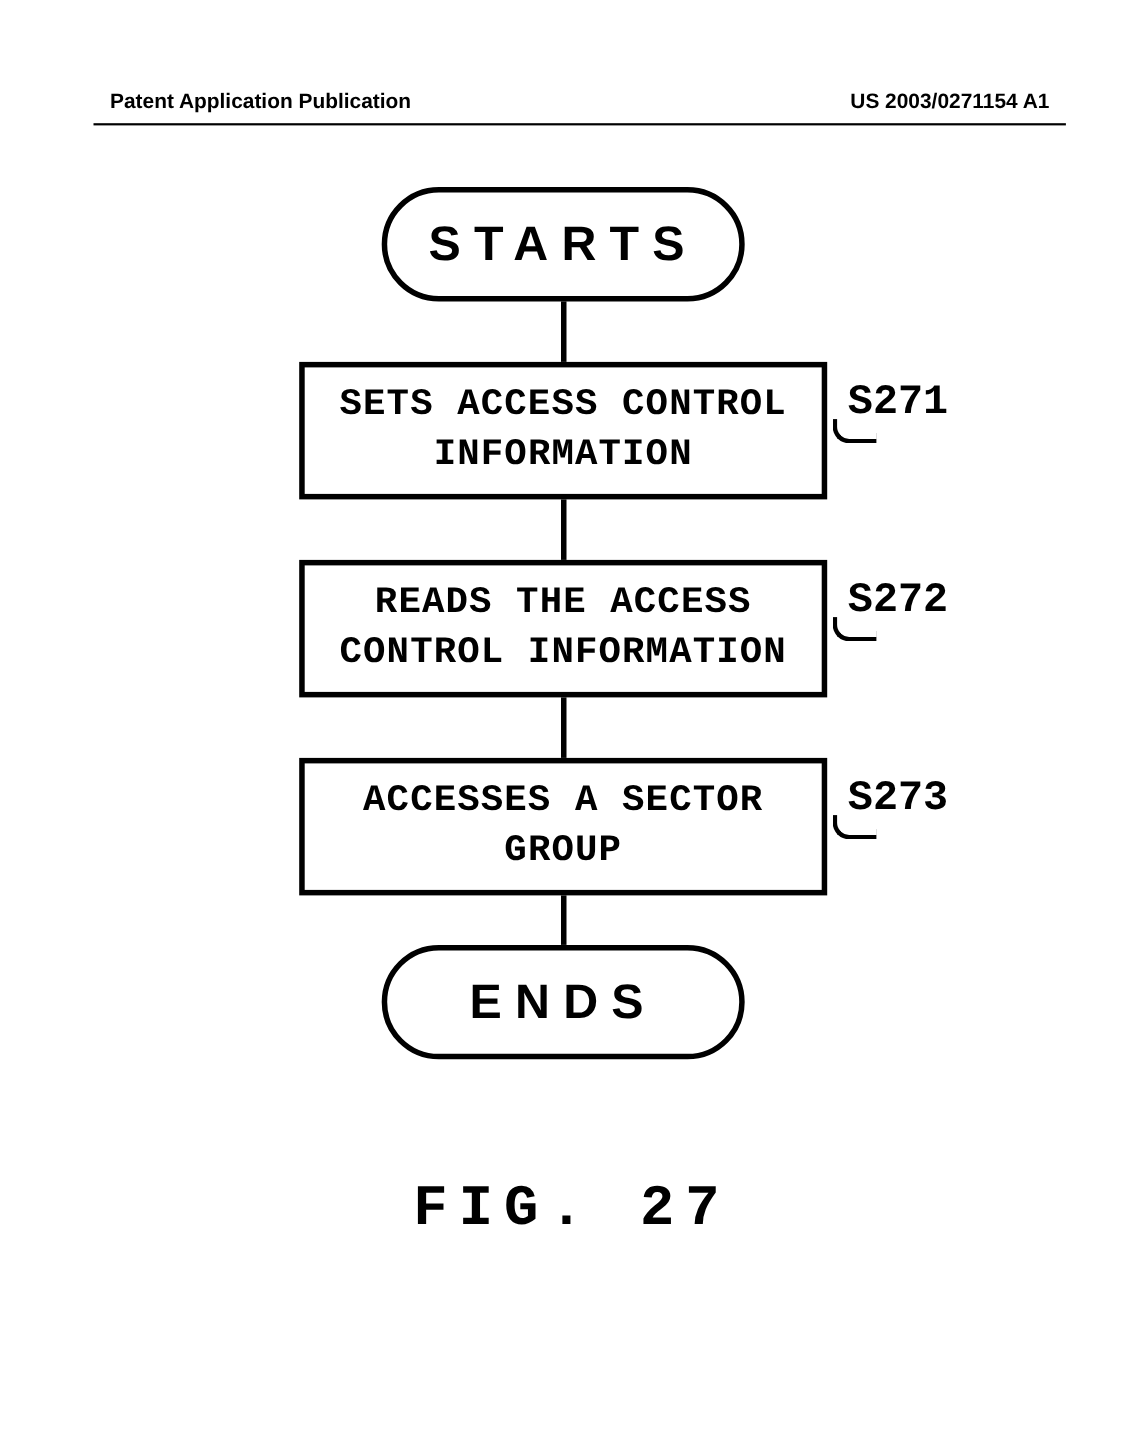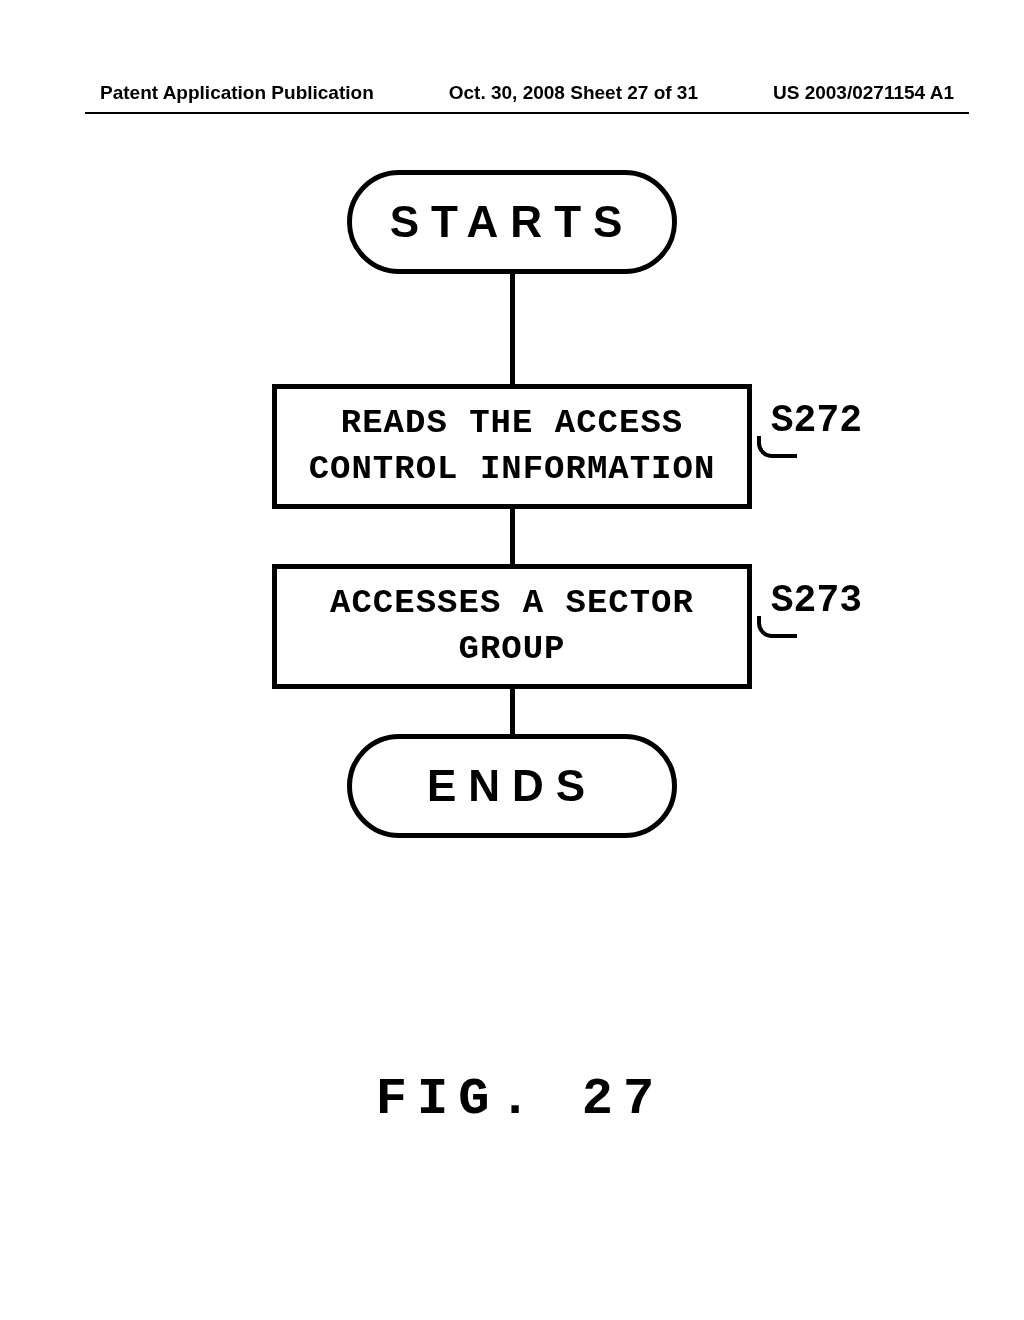--- a/index.html
+++ b/index.html
@@ -111,31 +111,37 @@
       position: relative;
       width: 480px;
       margin: 0 auto;
     }
   </style>
 </head>
 <body>
 
 <div class="header">
   <span>Patent Application Publication</span>
-  <span>Oct. 30, 2008  Sheet 27 of 31</span>
   <span>US 2003/0271154 A1</span>
 </div>
 <div class="header-divider"></div>
 
 <div class="flowchart">
   <div class="terminal">
     <span>STARTS</span>
   </div>
   <div class="connector"></div>
 
+  <div class="box-wrapper">
+    <div class="process-box">
+      <span>SETS ACCESS CONTROL INFORMATION</span>
+    </div>
+    <div class="step-label">S271</div>
+    <div class="label-connector"></div>
+  </div>
   <div class="connector"></div>
 
   <div class="box-wrapper">
     <div class="process-box">
       <span>READS THE ACCESS CONTROL INFORMATION</span>
     </div>
     <div class="step-label">S272</div>
     <div class="label-connector"></div>
   </div>
   <div class="connector"></div>

